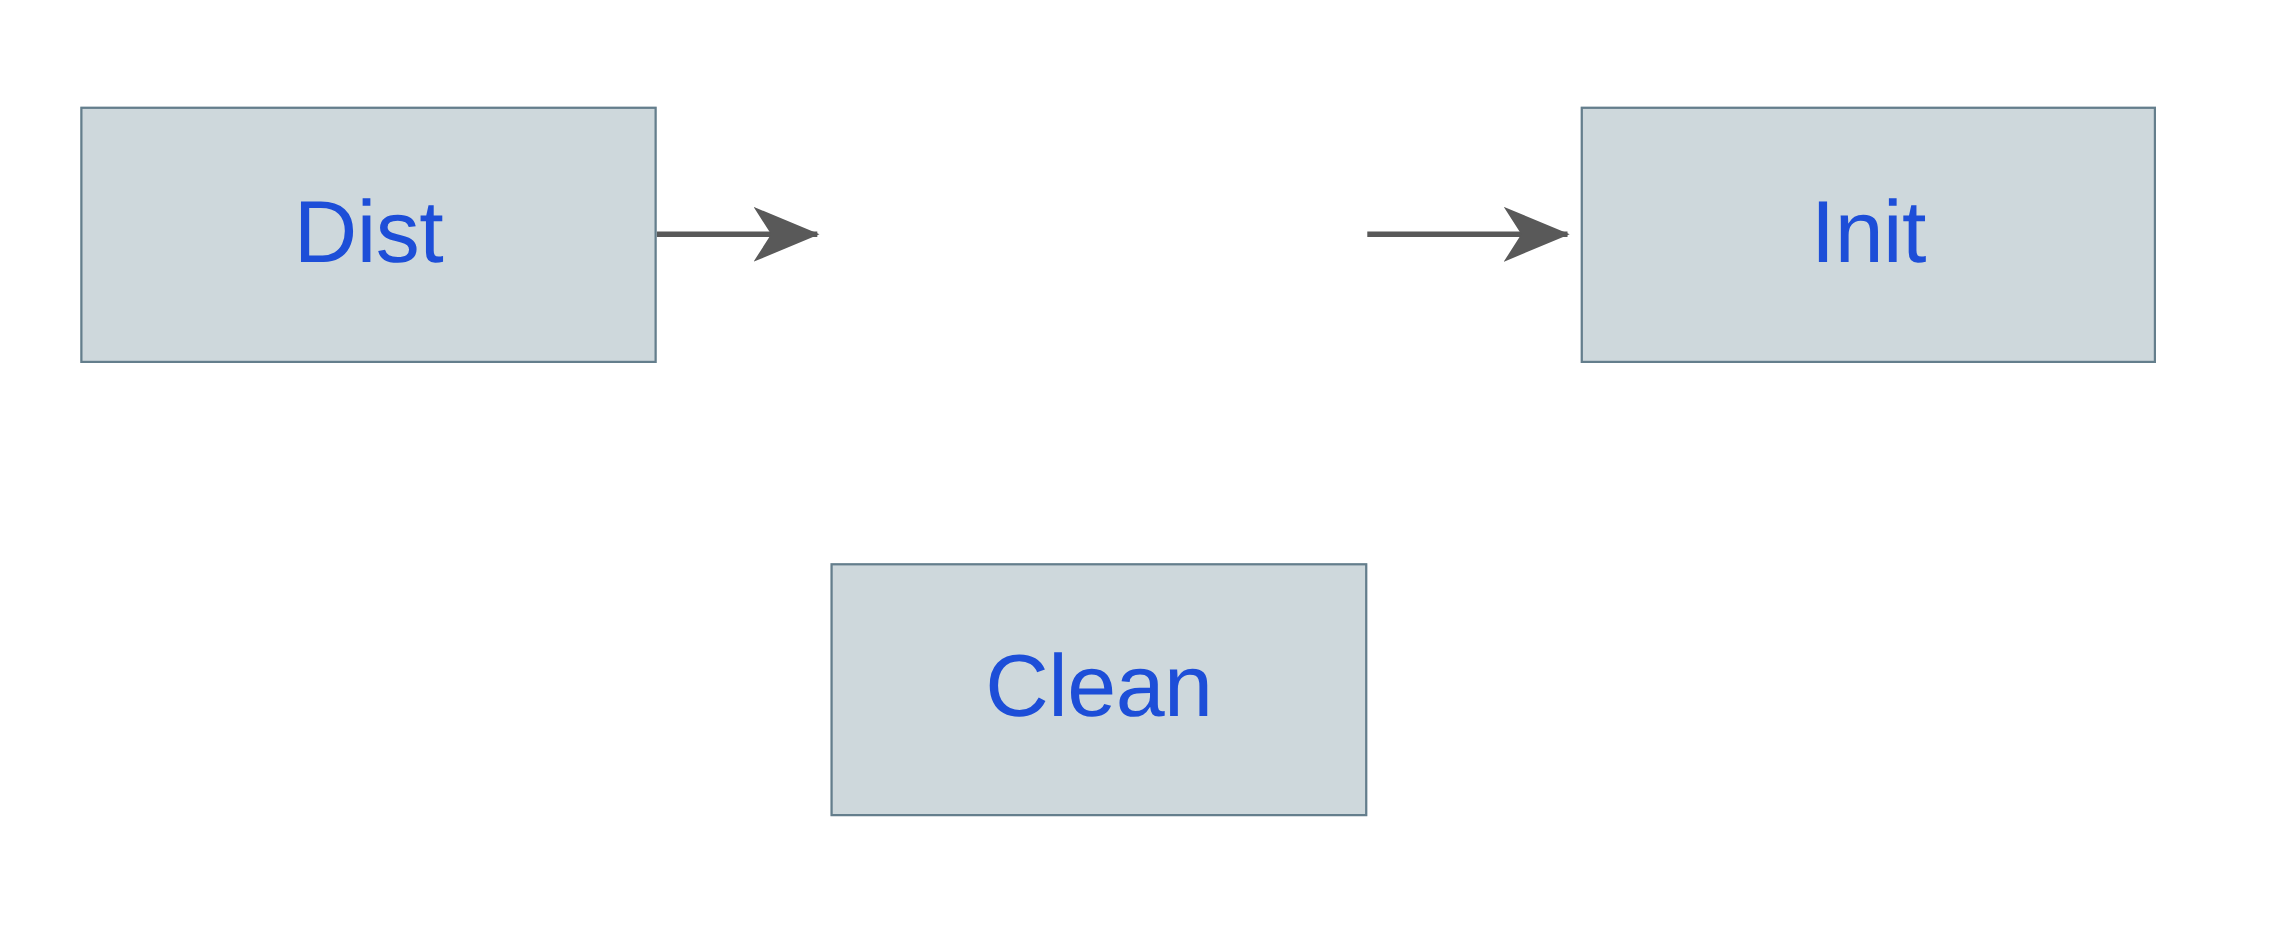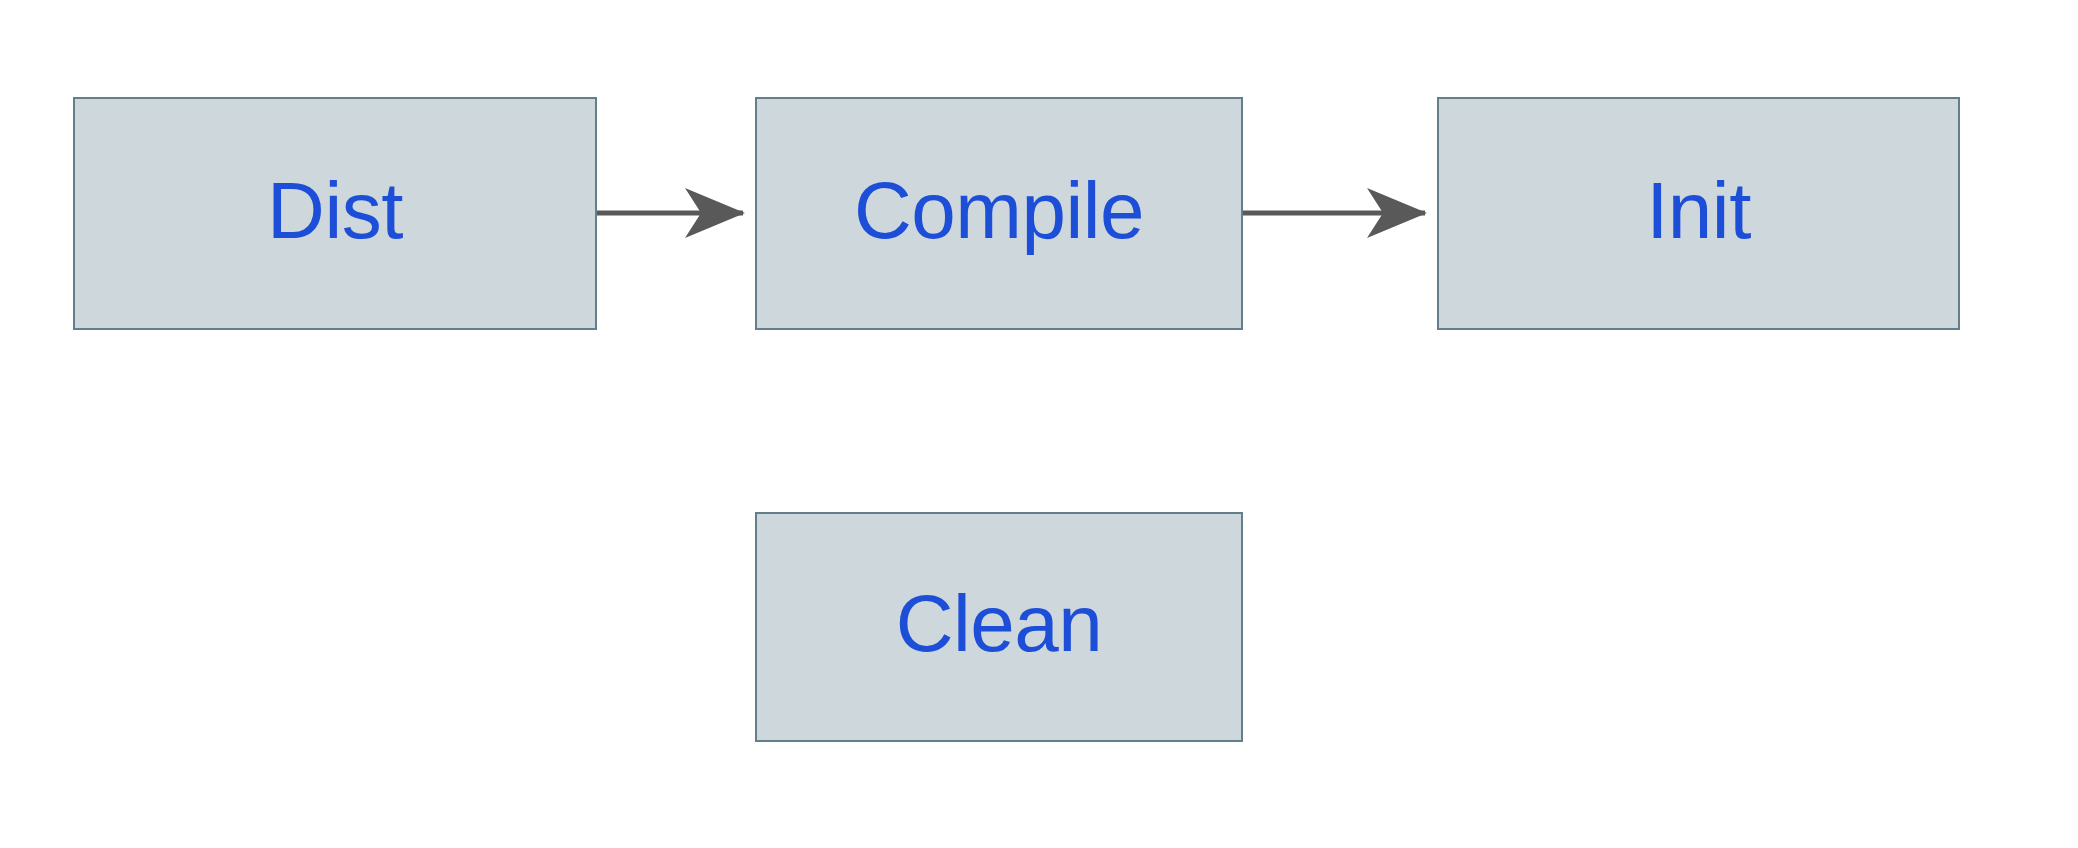--- a/index.html
+++ b/index.html
@@ -71,23 +71,20 @@
 
     <g>
       <line x1="1243" y1="213" x2="1425" y2="213" stroke="#595959" stroke-width="5" marker-end="url(#arrowhead-barbed)"></line>
     </g>
   </svg>
 
   <div class="node" id="node-dist">
     <span class="node-label">Dist</span>
   </div>
 
-  <div class="node" id="node-compile">
-    <span class="node-label">Compile</span>
-  </div>
 
   <div class="node" id="node-clean">
     <span class="node-label">Clean</span>
   </div>
 
   <div class="node" id="node-init">
     <span class="node-label">Init</span>
   </div>
 
 </div>

